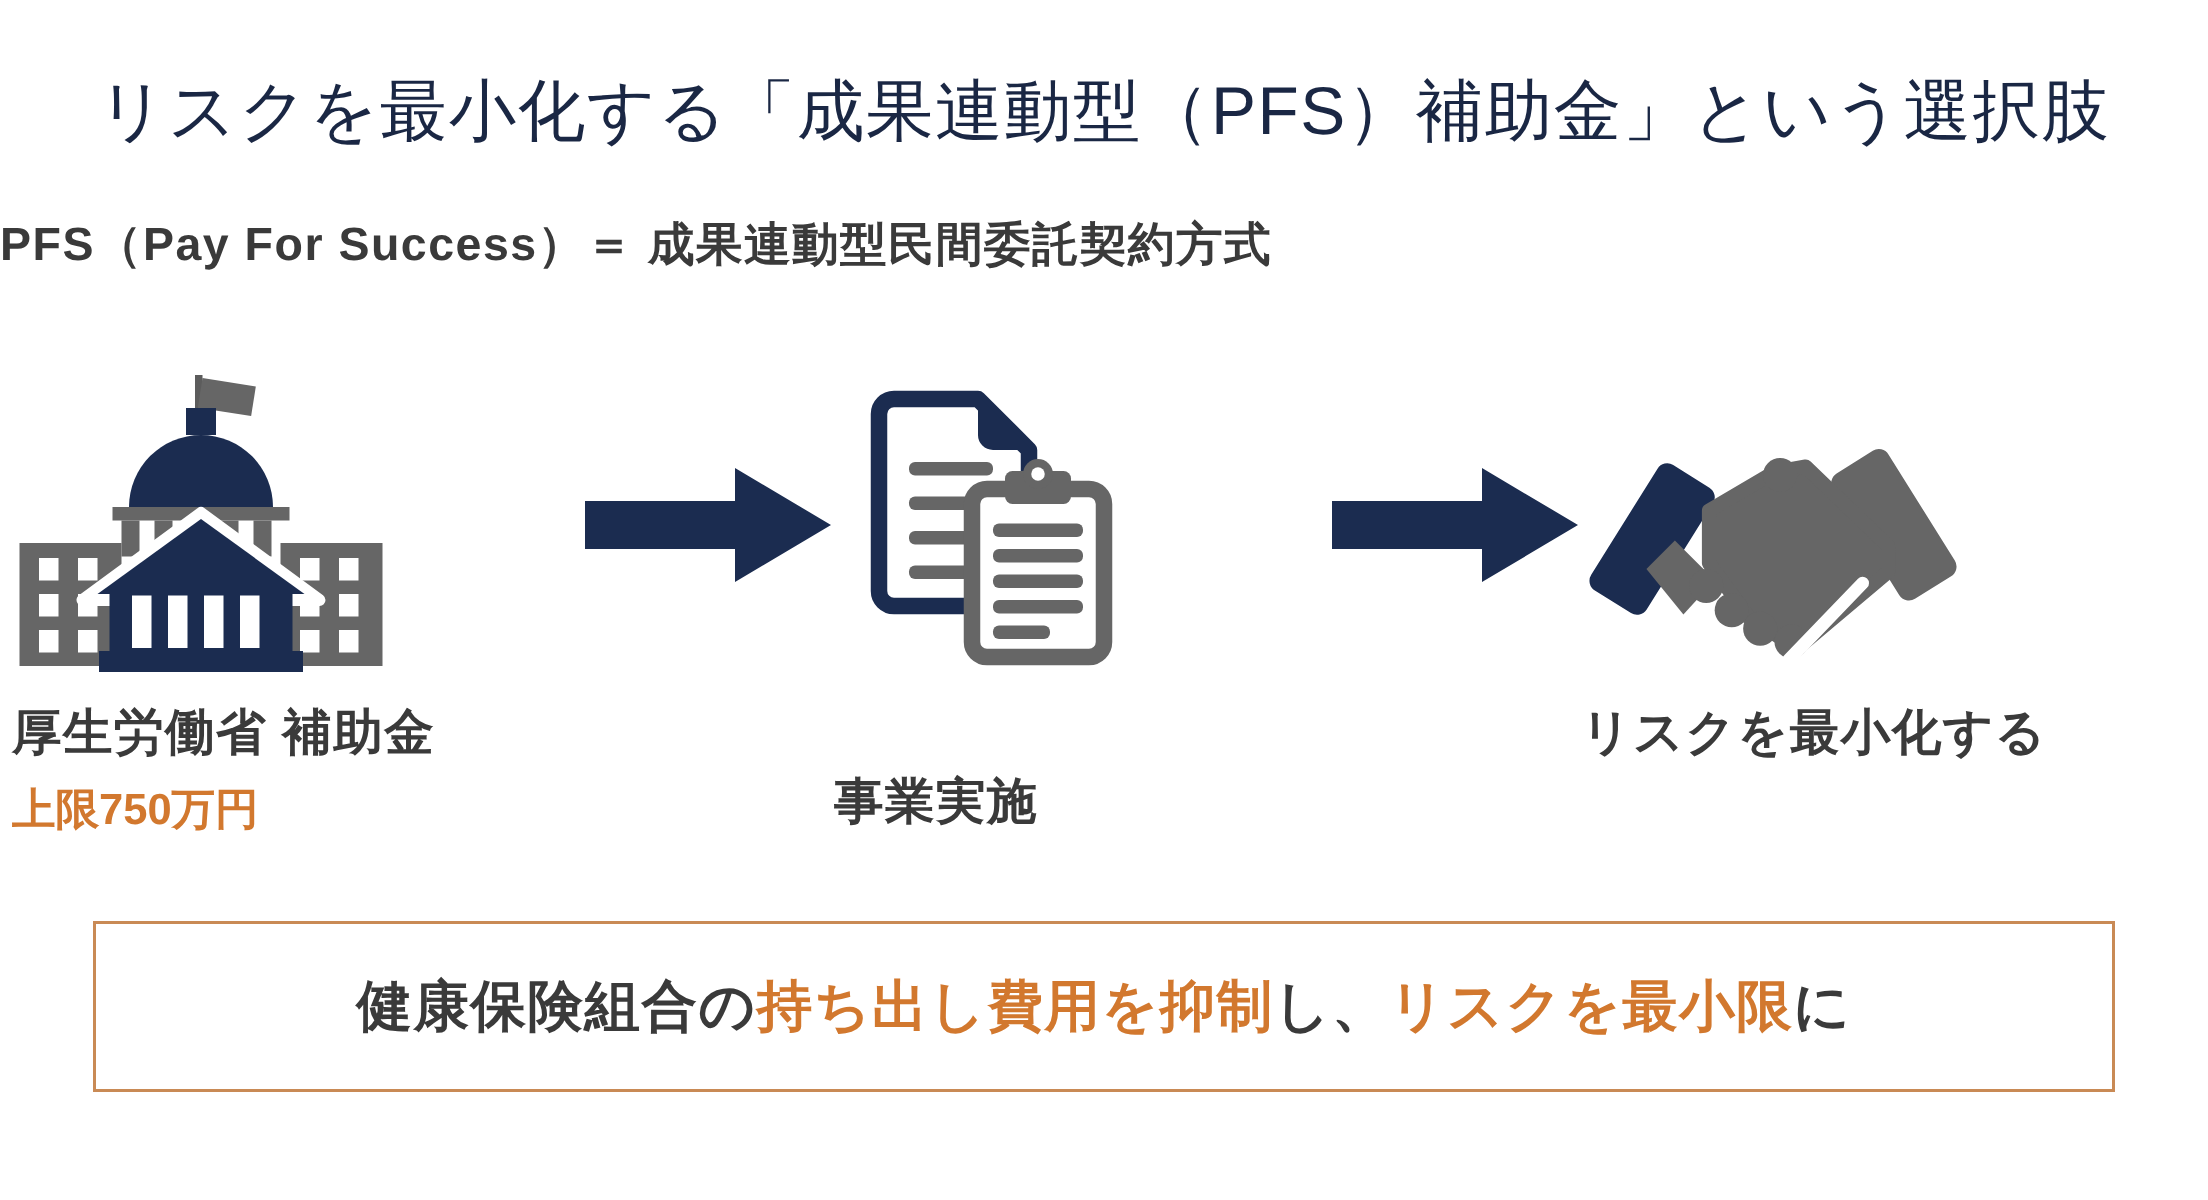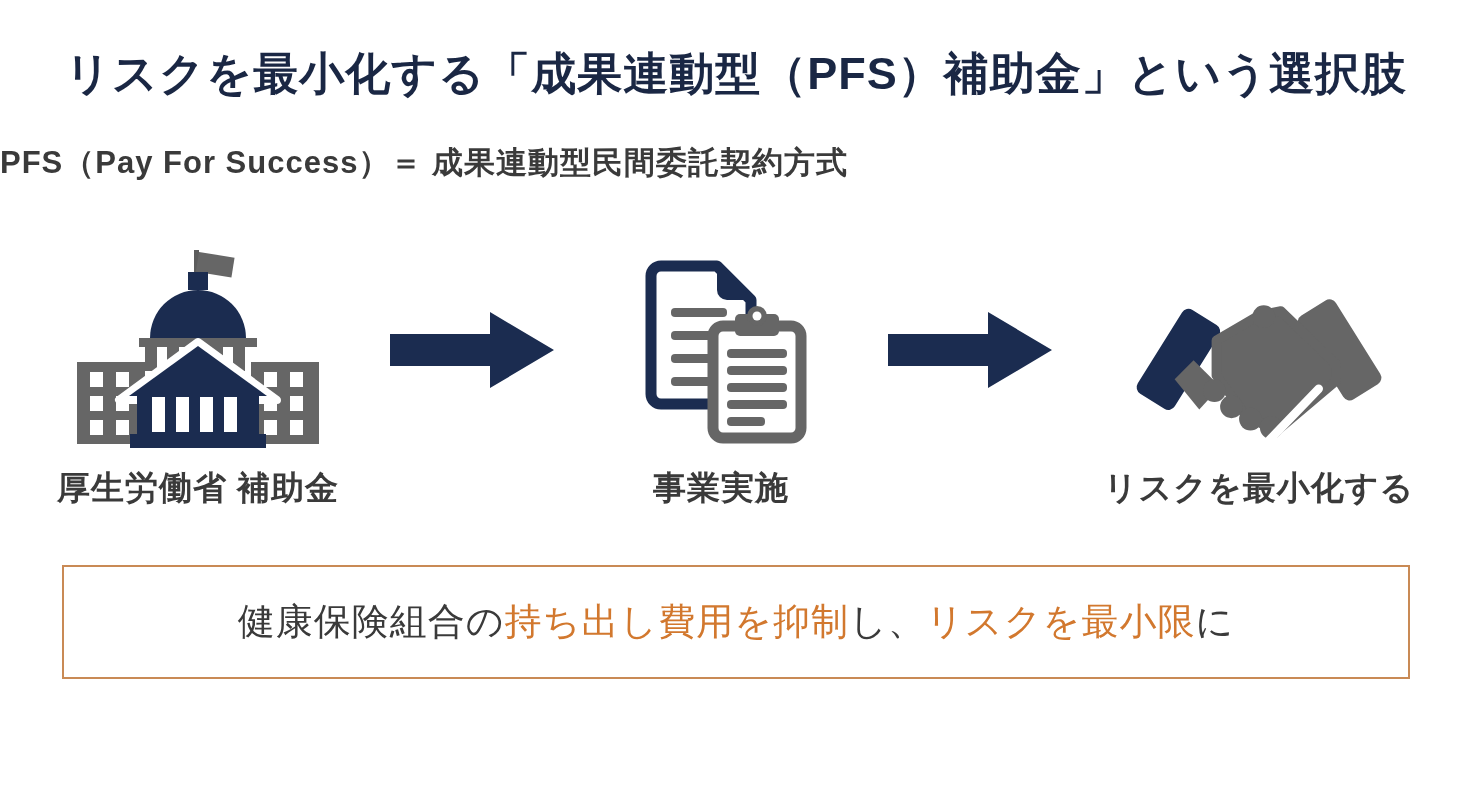--- a/index.html
+++ b/index.html
@@ -16,42 +16,42 @@
     background:#ffffff;
     font-family:"Liberation Sans","DejaVu Sans",sans-serif;
     -webkit-font-smoothing:antialiased;
   }
   .slide{width:1472px;height:800px;position:relative;}
 
   .slide-title{
     margin-top:44px;
     text-align:center;
     font-size:45px;
-    font-weight:bold;
+    font-weight:normal;
     letter-spacing:1px;
     color:var(--title-navy);
   }
   .slide-subtitle{
     margin-top:38px;
     text-align:left;
     font-size:31px;
     font-weight:bold;
     letter-spacing:1px;
     color:var(--body-text);
   }
 
   .flow-row{
     margin-top:56px;
     display:flex;
     justify-content:center;
     align-items:flex-start;
   }
-  .flow-col{display:flex;flex-direction:column;align-items:center;}
+  .flow-col{display:flex;flex-direction:column;align-items:flex-start;}
   .flow-col.c1{width:380px;}
-  .flow-col.c2{width:330px;}
+  .flow-col.c2{width:330px;gap:46px;}
   .flow-col.c3{width:410px;}
   .icon-wrap{
     height:208px;
     display:flex;
     align-items:flex-end;
     justify-content:center;
   }
   .icon-wrap.hand{align-items:center;padding-top:26px;}
   .arrow-cell{width:168px;margin-top:72px;flex:none;display:flex;justify-content:center;}
 
@@ -71,21 +71,21 @@
     white-space:nowrap;
   }
 
   .bottom-box{
     margin:54px 62px 0;
     border:2px solid var(--box-border);
     background:#ffffff;
     padding:30px 10px;
     text-align:center;
     font-size:37px;
-    font-weight:normal;
+    font-weight:bold;
     letter-spacing:1px;
     white-space:nowrap;
   }
   .seg-dark{color:var(--body-text);}
   .seg-orange{color:var(--accent-orange);}
 </style>
 </head>
 <body>
 
 <div class="slide">
@@ -138,20 +138,21 @@
             <rect x="79" y="155" width="13" height="35"></rect>
             <rect x="103" y="155" width="13" height="35"></rect>
             <rect x="127" y="155" width="13" height="35"></rect>
             <rect x="151" y="155" width="13" height="35"></rect>
           </g>
 
           <rect x="57" y="192" width="136" height="14" fill="var(--icon-navy)"></rect>
         </svg>
       </div>
       <div class="step-label">厚生労働省 補助金</div>
+      <div class="step-sublabel">上限750万円</div>
     </div>
 
     <div class="arrow-cell">
       <svg width="165" height="76" viewBox="0 0 165 76">
         <polygon points="0,22 100,22 100,0 164,38 100,76 100,54 0,54" fill="var(--icon-navy)"></polygon>
       </svg>
     </div>
 
     <div class="flow-col c2">
       <div class="icon-wrap">

